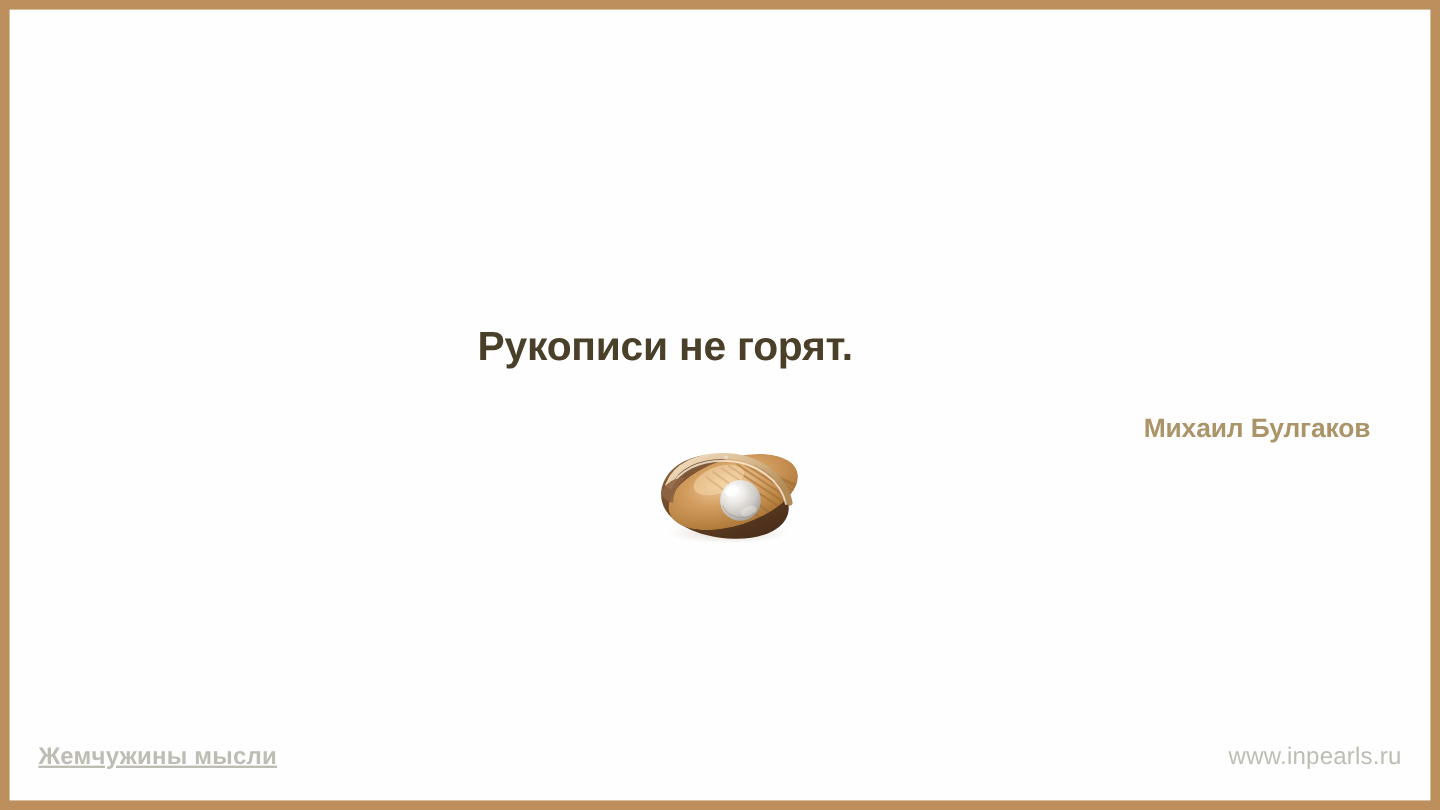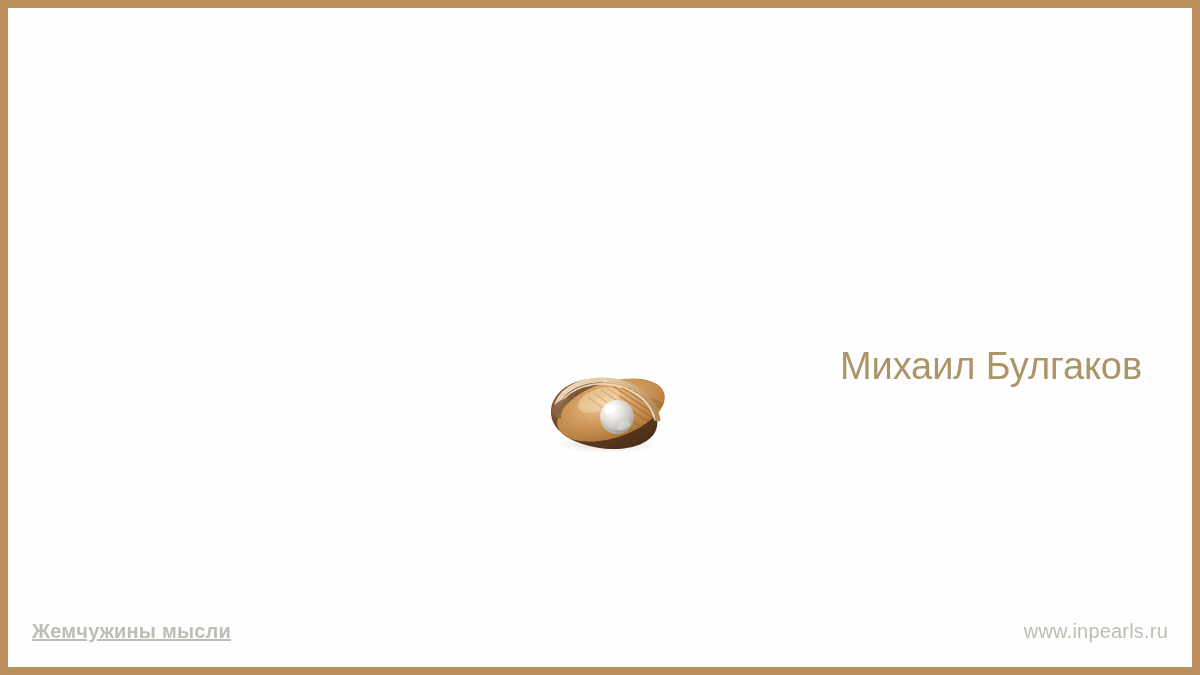--- a/index.html
+++ b/index.html
@@ -33,22 +33,22 @@
     color: #4a3f28;
     letter-spacing: -0.2px;
     white-space: nowrap;
   }
 
   
   .author {
     position: absolute;
     right: 50px;
     top: 336px;
-    font-size: 38px;
-    font-weight: normal;
+    font-size: 22px;
+    font-weight: bold;
     line-height: 1.2;
     color: #ab9468;
     letter-spacing: -0.1px;
     white-space: nowrap;
   }
 
   
   .emblem {
     position: absolute;
     left: 533px;
@@ -80,20 +80,21 @@
     letter-spacing: 0.2px;
     white-space: nowrap;
     margin-top: 47px;
   }
 </style>
 </head>
 <body>
 
 <div class="card">
 
+  <div class="quote">Рукописи не горят.</div>
 
   <div class="author">Михаил Булгаков</div>
 
   <div class="emblem">
     <svg viewBox="0 0 134 78" xmlns="http://www.w3.org/2000/svg" aria-hidden="true">
       <defs>
         <radialGradient id="gInner" cx="48%" cy="34%" r="72%">
           <stop offset="0%" stop-color="#f2cf9e"></stop>
           <stop offset="45%" stop-color="#d29c5f"></stop>
           <stop offset="100%" stop-color="#a5702f"></stop>

